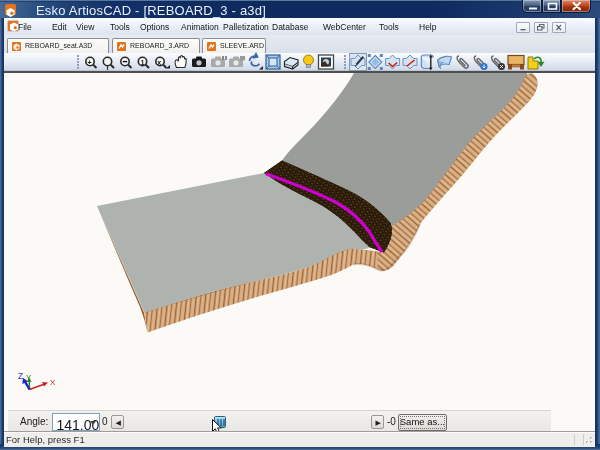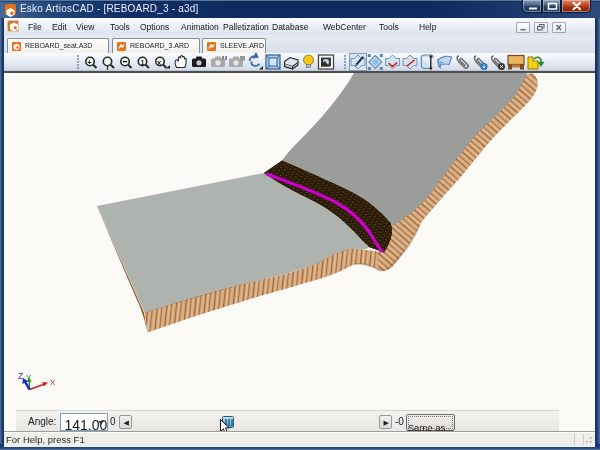--- a/index.html
+++ b/index.html
@@ -5,21 +5,21 @@
   * { margin:0; padding:0; box-sizing:border-box; }
   html,body { width:600px; height:450px; overflow:hidden; }
   body { position:relative; font-family:"Liberation Sans", sans-serif; background:#fbfaf7; }
   .abs { position:absolute; }
 
   
   #titlebar { left:0; top:0; width:600px; height:18px;
     background:linear-gradient(90deg,#466a95 0px,#254a7c 45px,#133169 110px,#0e2a5e 240px,#0e2a5e 430px,#1c3a6e 530px,#2c4a7a 600px);
     box-shadow: inset 0 1px 0 #5578a2, inset 0 2px 0 rgba(20,40,80,.5);
   }
-  #titletxt { left:20px; top:3px; font-size:10px; color:#e9eefb; letter-spacing:.2px; }
+  #titletxt { left:36px; top:3px; font-size:13px; color:#e9eefb; letter-spacing:.2px; }
   #appicon { left:5px; top:4px; width:11px; height:11px; background:#e4731c; border-radius:2px; }
   .winbtn { top:0; height:13px; border:1px solid #0a1d3a; border-top:none; color:#fff; }
   .winbtn { box-shadow: inset 0 0 0 1px rgba(220,230,245,.45); }
   #btnmin { left:522px; width:20px; border-bottom-left-radius:5px;
     background:linear-gradient(#8799b2 0%,#4a6187 45%,#293f63 50%,#243a5e 100%);}
   #btnmax { left:542px; width:19px;
     background:linear-gradient(#8799b2 0%,#4a6187 45%,#293f63 50%,#243a5e 100%); }
   #btncls { left:561px; width:30px; border-bottom-right-radius:5px;
     background:linear-gradient(#e08a68 0%,#c64f27 40%,#a33312 60%,#7e2408 100%); }
   .winbtn svg { position:absolute; left:0; top:0; }
@@ -52,39 +52,39 @@
   
   #toolbar { left:4px; top:52.5px; width:591px; height:18.5px;
     background:linear-gradient(#fbfcfe,#e3e9f3 60%,#d2dae8);
     border-bottom:1px solid #bcc6d6; }
   #canvasline { left:4px; top:71px; width:591px; height:2px; background:#4f4f4f; }
 
   
   #canvas { left:4px; top:73px; width:591px; height:337px; background:#fbfaf7; }
 
   
-  #anglebar { left:16px; top:410px; width:543px; height:22px;
+  #anglebar { left:8px; top:410px; width:543px; height:22px;
     background:linear-gradient(#f2f1ee,#e9e7e3); border-top:1px solid #d8d6d2;
     font-size:10px; color:#1a1a1a; }
   #anglelbl { position:absolute; left:12px; top:5px; }
   #combo { position:absolute; left:44px; top:2px; width:48px; height:18px; background:#fff;
     border:1px solid #7fa0bd; }
   #combotxt { position:absolute; left:3.5px; top:3px; font-size:14px; }
   #comboarrow { position:absolute; right:3px; top:7px; width:0; height:0;
     border-left:3.5px solid transparent; border-right:3.5px solid transparent; border-top:4px solid #404040; }
   #zerotxt { position:absolute; left:94px; top:5px; }
   .sliderbtn { position:absolute; top:4px; width:13px; height:14px;
     background:linear-gradient(#f2f1ef,#dcdad6); border:1px solid #9a9894; border-radius:2px; }
   .sliderbtn span { position:absolute; left:3.5px; top:2.5px; font-size:7px; color:#222; }
   #thumb { position:absolute; left:206px; top:5px; width:12px; height:11.5px;
     background:linear-gradient(#bfe2f5,#7fc0e4 45%,#4e9fd0); border:1px solid #2a607e; border-radius:1.5px; }
   #minus0 { position:absolute; left:379px; top:5px; }
   #sameas { position:absolute; left:390px; top:2.5px; width:49px; height:17px;
     background:linear-gradient(#f0efec,#dddad5); border:1px solid #6f6e6c; border-radius:2px;
-    font-size:9.5px; color:#111; text-align:center; padding-top:7px; }
+    font-size:9.5px; color:#111; text-align:center; padding-top:1px; }
   #sameas i { position:absolute; inset:1px; border:1px dotted #777; font-style:normal; }
 
   
   #statusgroove { left:4px; top:431px; width:591px; height:1px; background:#9f9d99; }
   #statusbar { left:4px; top:432px; width:591px; height:15px; background:#efeeeb;
     border-top:1px solid #fdfdfc; font-size:9.5px; color:#2a2a2a; }
   #statustxt { position:absolute; left:2px; top:1px; }
   .sep { position:absolute; top:1px; height:11px; width:1px; background:#cfcdc8; }
 </style>
 </head>
@@ -116,21 +116,21 @@
 
 <div class="abs" id="lborder"></div>
 <div class="abs" id="rborder"></div>
 <div class="abs" id="bborder"></div>
 
 <div class="abs" id="menubar">
   <div class="abs" id="mdiicon"><svg width="12" height="12" viewBox="0 0 12 12">
         <path d="M 6,1.5 L 10,3.6 L 10,8.4 L 6,10.5 L 2,8.4 L 2,3.6 Z" fill="#fff"></path>
         <circle cx="7.3" cy="6.7" r="1.6" fill="#e4731c"></circle>
       </svg></div>
-  <span class="mi" style="left:24px">File</span>
+  <span class="mi" style="left:14px">File</span>
   <span class="mi" style="left:48px">Edit</span>
   <span class="mi" style="left:72px">View</span>
   <span class="mi" style="left:106px">Tools</span>
   <span class="mi" style="left:136px">Options</span>
   <span class="mi" style="left:177px">Animation</span>
   <span class="mi" style="left:219px">Palletization</span>
   <span class="mi" style="left:268px">Database</span>
   <span class="mi" style="left:319px">WebCenter</span>
   <span class="mi" style="left:375px">Tools</span>
   <span class="mi" style="left:415px">Help</span>

